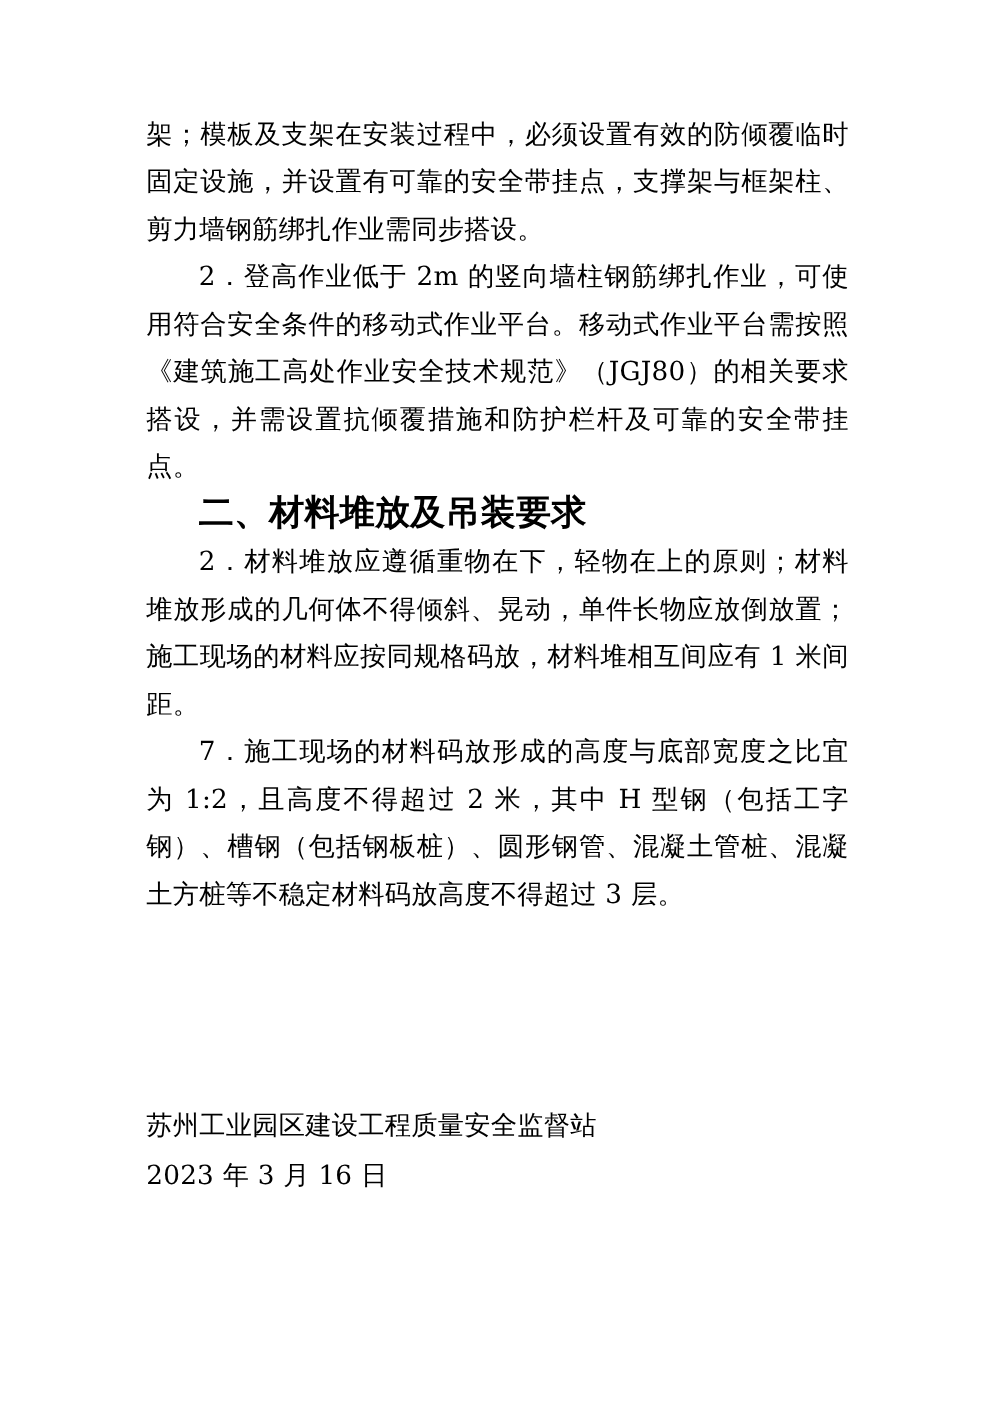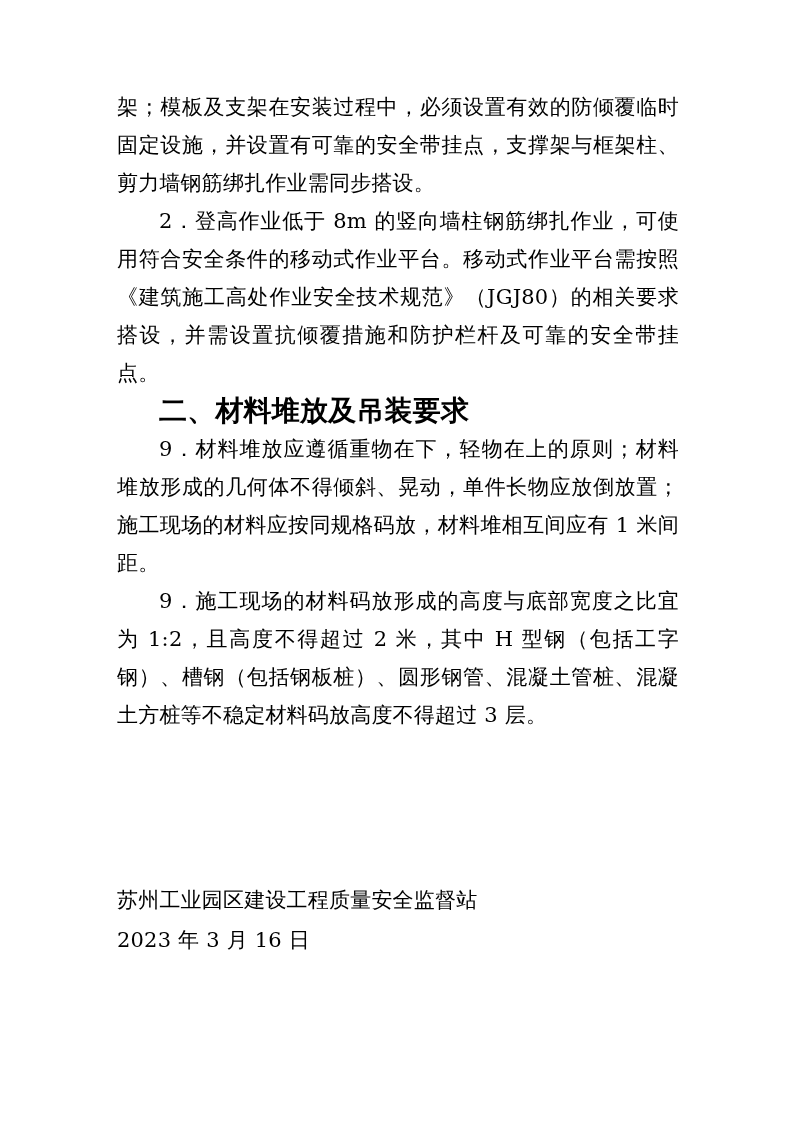--- a/index.html
+++ b/index.html
@@ -57,23 +57,23 @@
   .sign-line-2 {
     padding-right: 58px;
   }
 </style>
 </head>
 <body>
 
 <div class="page">
   <div class="content">
     <p class="plain">架；模板及支架在安装过程中，必须设置有效的防倾覆临时固定设施，并设置有可靠的安全带挂点，支撑架与框架柱、剪力墙钢筋绑扎作业需同步搭设。</p>
-    <p class="indent">2．登高作业低于 8m 的竖向墙柱钢筋绑扎作业，可使用符合安全条件的移动式作业平台。移动式作业平台需按照《建筑施工高处作业安全技术规范》（JGJ80）的相关要求搭设，并需设置抗倾覆措施和防护栏杆及可靠的安全带挂点。</p>
+    <p class="indent">2．登高作业低于 2m 的竖向墙柱钢筋绑扎作业，可使用符合安全条件的移动式作业平台。移动式作业平台需按照《建筑施工高处作业安全技术规范》（JGJ80）的相关要求搭设，并需设置抗倾覆措施和防护栏杆及可靠的安全带挂点。</p>
     <p class="heading">二、材料堆放及吊装要求</p>
-    <p class="indent">9．材料堆放应遵循重物在下，轻物在上的原则；材料堆放形成的几何体不得倾斜、晃动，单件长物应放倒放置；施工现场的材料应按同规格码放，材料堆相互间应有 1 米间距。</p>
-    <p class="indent">9．施工现场的材料码放形成的高度与底部宽度之比宜为 1:2，且高度不得超过 2 米，其中 H 型钢（包括工字钢）、槽钢（包括钢板桩）、圆形钢管、混凝土管桩、混凝土方桩等不稳定材料码放高度不得超过 3 层。</p>
+    <p class="indent">2．材料堆放应遵循重物在下，轻物在上的原则；材料堆放形成的几何体不得倾斜、晃动，单件长物应放倒放置；施工现场的材料应按同规格码放，材料堆相互间应有 1 米间距。</p>
+    <p class="indent">7．施工现场的材料码放形成的高度与底部宽度之比宜为 1:2，且高度不得超过 2 米，其中 H 型钢（包括工字钢）、槽钢（包括钢板桩）、圆形钢管、混凝土管桩、混凝土方桩等不稳定材料码放高度不得超过 3 层。</p>
   </div>
 
   <div class="sign-block">
     <p>苏州工业园区建设工程质量安全监督站</p>
     <p class="sign-line-2">2023 年 3 月 16 日</p>
   </div>
 </div>
 
 </body></html>

